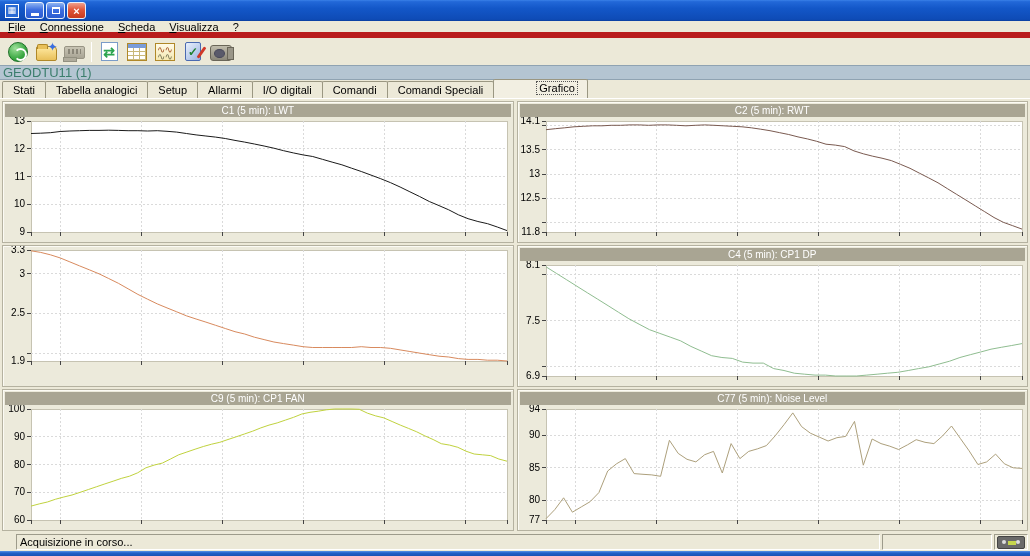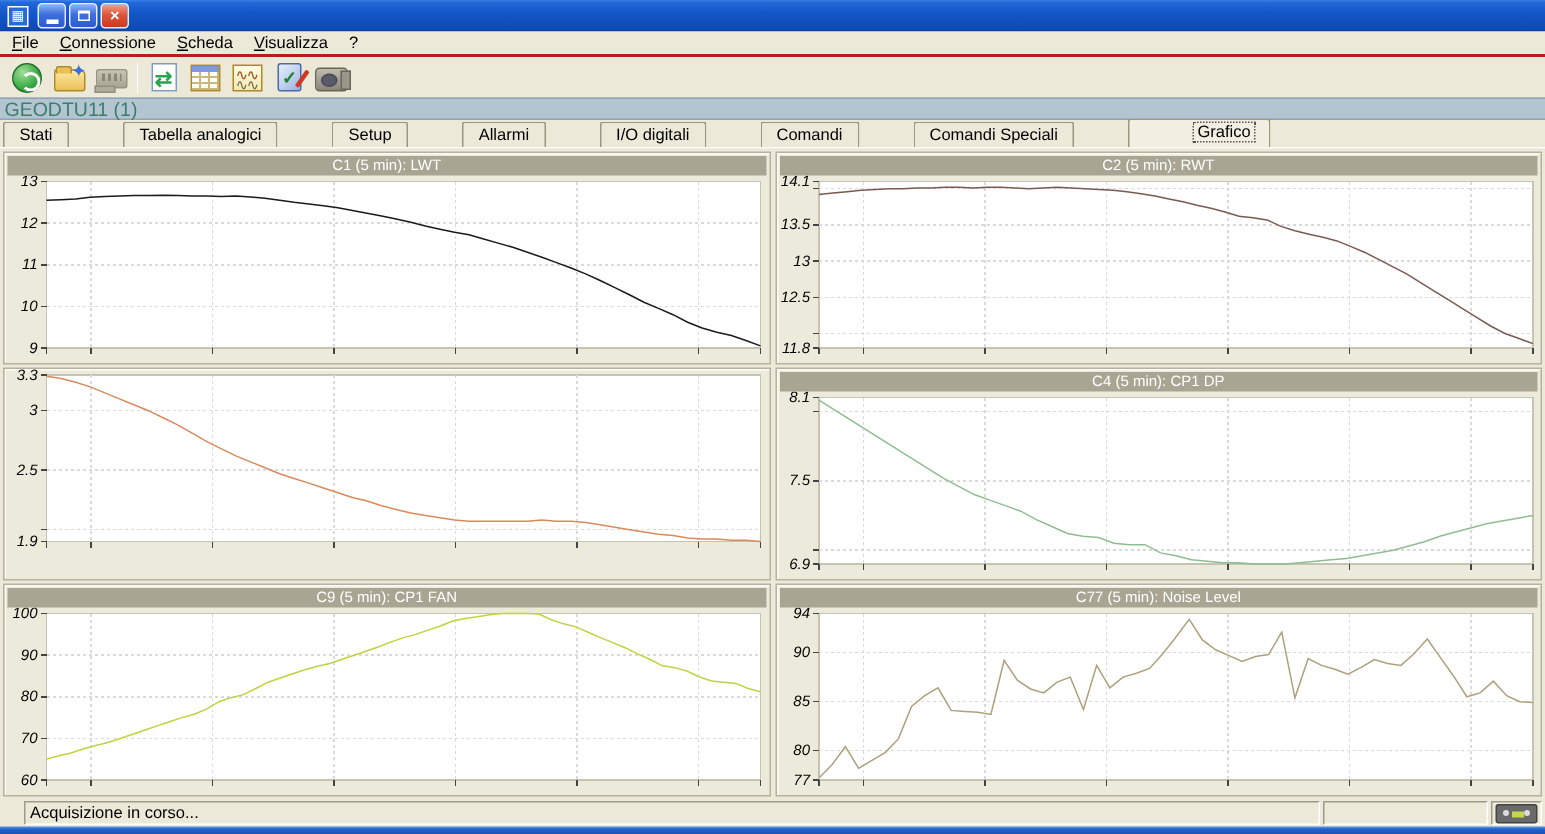--- a/index.html
+++ b/index.html
@@ -18,21 +18,21 @@
   }
   .titlebar .apptitle { color:#fff; font-weight:bold; font-size:12px; text-shadow:1px 1px 1px #0a3080; flex:1; }
   .winbtn { width:19px; height:17px; margin-left:2px; border-radius:3px; border:1px solid #e8f0fc;
     display:flex; align-items:center; justify-content:center; color:#fff; font-size:11px; font-weight:bold;
     background:linear-gradient(180deg,#8fb4f2 0%,#3c6ee0 45%,#2a5bd0 100%); }
   .winbtn.close { background:linear-gradient(180deg,#f0a08c 0%,#e0563a 45%,#c83a1e 100%); }
   .winbtn .min-glyph { width:8px; height:3px; background:#fff; margin-top:8px; }
   .winbtn .restore-glyph { width:8px; height:7px; border:1px solid #fff; border-top:2px solid #fff; background:transparent; }
 
   
-  .menubar { height:17px; flex:0 0 17px; background:#ece9d8; border-bottom:2px solid #b91c1c;
+  .menubar { height:17px; flex:0 0 17px; background:#ece9d8; border-bottom:6px solid #b91c1c;
     display:flex; align-items:center; font-size:11px; color:#000; padding-left:1px; }
   .menu-item { padding:1px 7px; display:inline-block; cursor:default; }
   .menu-item.accel::first-letter { text-decoration:underline; }
 
   
   .toolbar { height:27px; flex:0 0 27px; background:#ece9d8; display:flex; align-items:center; padding-left:4px; }
   .tool-btn { width:28px; height:25px; display:flex; align-items:center; justify-content:center; }
   .tool-sep { width:1px; height:20px; background:#b8b4a4; margin:0 3px; border-right:1px solid #fff; }
 
   
@@ -61,32 +61,32 @@
   .ic-log::after { content:""; position:absolute; right:-3px; top:3px; width:3px; height:13px; background:#d03828; transform:rotate(35deg); border-radius:1px; }
   .ic-print { width:22px; height:16px; background:linear-gradient(180deg,#c0bcac,#8a8678); border:1px solid #6a6658; border-radius:3px; margin-top:3px; }
   .ic-print::before { content:""; position:absolute; left:3px; top:3px; width:9px; height:7px; background:#5a5a6a; border-radius:50%; border:1px solid #48485a; }
   .ic-print::after { content:""; position:absolute; right:-3px; top:1px; width:5px; height:11px; background:#9a9688; border:1px solid #6a6658; }
 
   
   .docheader { height:15px; flex:0 0 15px; background:#b4c5d2; border:1px solid #8fa3b2; border-left:none; border-right:none;
     font-size:13px; line-height:13px; padding-left:3px; color:#3c7e6d; }
 
   
-  .tabbar { height:19px; flex:0 0 19px; background:#ece9d8; display:flex; align-items:flex-end; padding-left:2px; border-bottom:1px solid #fff;gap:37px; }
+  .tabbar { height:19px; flex:0 0 19px; background:#ece9d8; display:flex; align-items:flex-end; padding-left:2px; border-bottom:1px solid #fff; }
   .tab { font-size:11px; padding:2px 10px 2px 10px; border:1px solid #9a9782; border-bottom:none; background:#ece9d8;
     border-radius:2px 2px 0 0; margin-right:-1px; color:#000; height:17px; }
   .tab.selected { background:#f2efe2; height:19px; position:relative; z-index:2; }
   .tab.selected .tab-label { outline:1px dotted #555; padding:0 2px;margin-left:33px; }
 
   
   .charts { flex:1 1 auto; display:grid; grid-template-columns:1fr 1fr; grid-auto-rows:1fr; gap:2px 3px; padding:2px; background:#ece9d8; }
   .chart-panel { background:#eceadb; border:1px solid #b5b2a0; box-shadow:inset 1px 1px 0 #fcfbf4; display:flex; flex-direction:column; }
   .panel-title { height:13px; flex:0 0 13px; margin:2px 2px 0 2px; background:#a9a593; color:#fff;
     font-size:10px; line-height:13px; text-align:center; }
-  .chart-body { flex:1 1 auto; position:relative;font-style:italic; }
+  .chart-body { flex:1 1 auto; position:relative; }
   .chart-body svg { position:absolute; left:0; top:0; }
 
   
   .statusbar { height:18px; flex:0 0 18px; background:#ece9d8; display:flex; align-items:stretch; padding:1px 2px 1px 16px; gap:2px; }
   .status-cell { border:1px solid; border-color:#9d9b8b #fff #fff #9d9b8b; font-size:11px; line-height:14px; padding-left:3px; color:#000; }
   .status-main { flex:1 1 auto; }
   .status-sub { flex:0 0 110px; }
   .status-logo-box { flex:0 0 34px; display:flex; align-items:center; justify-content:center; border:1px solid; border-color:#9d9b8b #fff #fff #9d9b8b; }
   .geo-logo { width:28px; height:13px; background:#6a6a6a; border:1px solid #444; position:relative; border-radius:2px; }
   .geo-logo::before { content:""; position:absolute; left:4px; top:3px; width:4px; height:4px; border-radius:50%; background:#ddd; box-shadow:14px 0 0 #ddd; }

